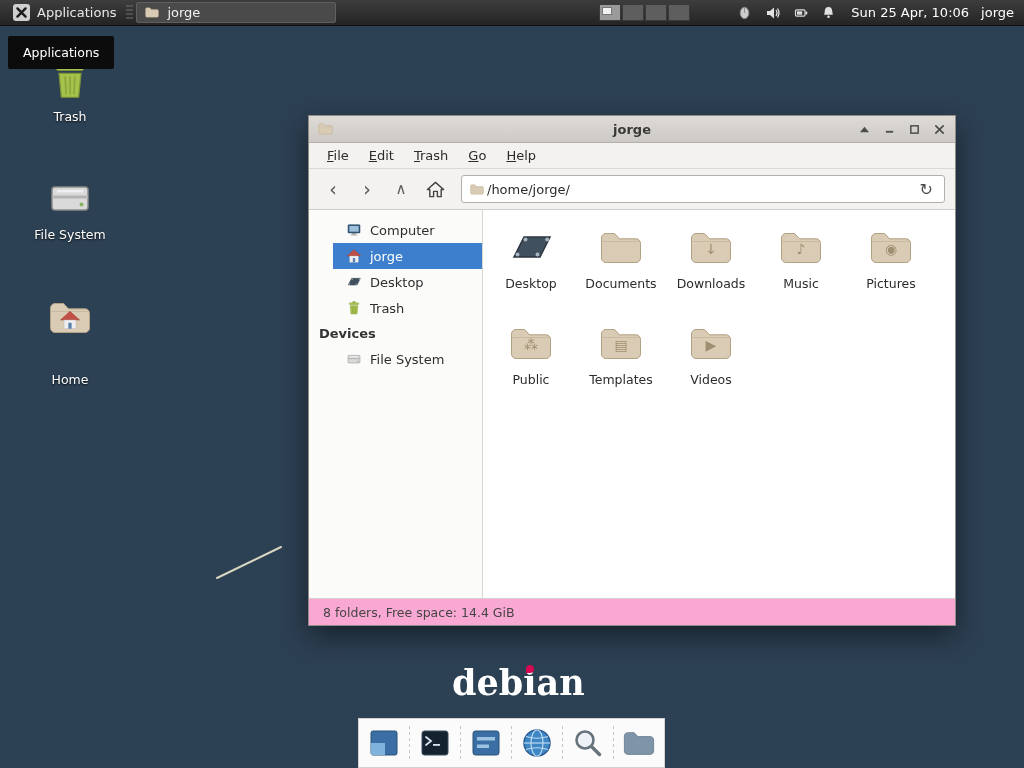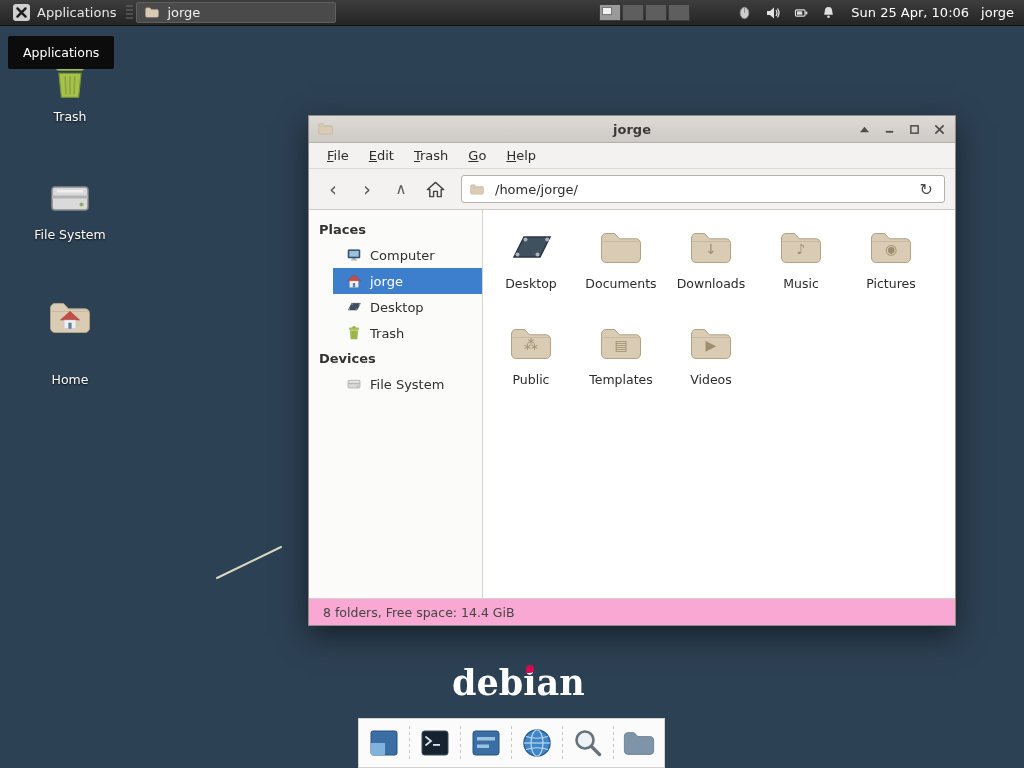--- a/index.html
+++ b/index.html
@@ -70,21 +70,21 @@
   .menubar { height:26px; background:#f3f2f0; border-bottom:1px solid #dcd9d5;
              display:flex; align-items:center; padding:0 8px; flex:0 0 auto; }
   .menu-item { display:inline-block; padding:3px 10px; color:#2d2c2a; }
   .menu-item::first-letter { text-decoration:underline; }
 
   .toolbar { height:41px; background:#f3f2f0; border-bottom:1px solid #cfccc7;
              display:flex; align-items:center; padding:0 10px; gap:6px; flex:0 0 auto; }
   .nav-btn { width:28px; height:28px; display:flex; align-items:center; justify-content:center;
              font-size:19px; color:#5c5a57; border-radius:3px; }
   .path-entry { flex:1; height:28px; margin-left:6px; background:#fff; border:1px solid #b4b1ab;
-                border-radius:3px; display:flex; align-items:center; padding:0 7px; gap:10px; }
+                border-radius:3px; display:flex; align-items:center; padding:0 7px; gap:2px; }
   .path-text { color:#2b2b2b; flex:1; }
   .reload-btn { font-size:16px; color:#4a4a4a; padding:0 4px; }
 
   .win-body { flex:1; display:flex; min-height:0; }
   .sidebar { width:174px; background:#fbfbfa; border-right:1px solid #d8d5d0;
              padding-top:7px; overflow:hidden; }
   .side-header { font-weight:bold; color:#333; padding:5px 10px 5px 10px; }
   .side-row { height:26px; display:flex; align-items:center; gap:8px; padding-left:13px; color:#2e2e2e;margin-left:24px; }
   .side-row.selected { background:#3d7fcd; color:#fff; }
   .side-ic { width:16px; height:16px; flex:0 0 auto; display:flex; }
@@ -307,21 +307,20 @@
               <use href="#ic-folder"></use>
             </svg>
         </span>
         <span class="path-text">/home/jorge/</span>
         <span class="reload-btn">↻</span>
       </div>
     </div>
 
     <div class="win-body">
       <div class="sidebar">
-        <div class="side-header">Places</div>
 
         <div class="side-row">
           <span class="side-ic">
             <svg width="16" height="16" viewBox="0 0 48 48">
                 <use href="#ic-computer"></use>
               </svg>
           </span>
           <span>Computer</span>
         </div>
 

